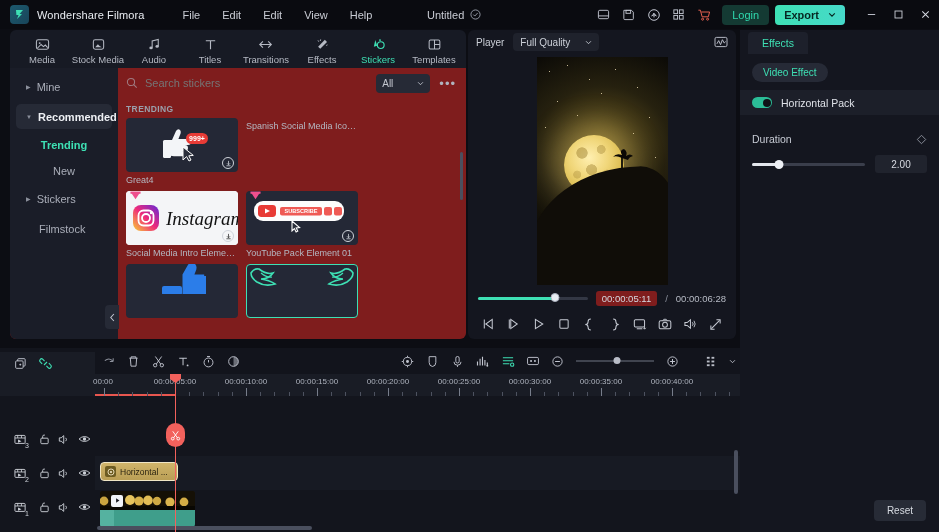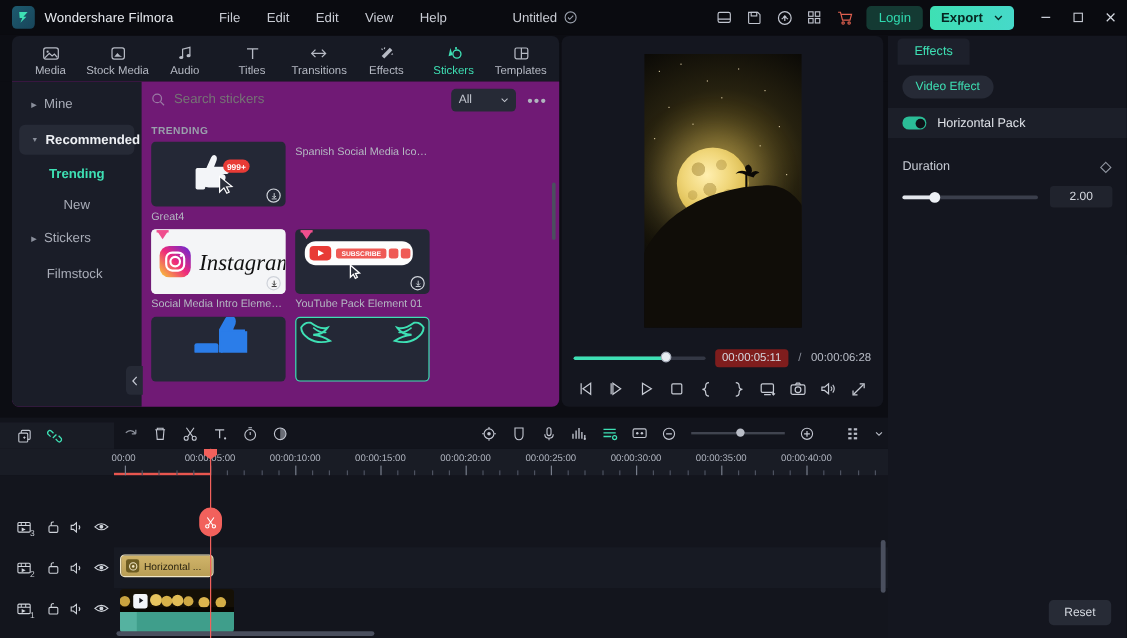--- a/index.html
+++ b/index.html
@@ -56,21 +56,21 @@
     display: flex; flex-direction: column; align-items: center; gap: 2px;
     width: 55px; cursor: default; padding-top: 3px;
   }
   .tab .lbl { font-size: 9.5px; color: #b6bac4; white-space: nowrap; }
   .tab.active .lbl { color: #3ee0b4; }
   .tab .ico { height: 16px; display: flex; align-items: center; }
 
   
   .library {
     position: absolute; left: 10px; top: 68px; width: 456px; height: 271px;
-    background: #701a75; border-radius: 0 0 6px 6px; display: flex; overflow: hidden;
+    background: #7f1d1d; border-radius: 0 0 6px 6px; display: flex; overflow: hidden;
   }
   .side-nav { width: 108px; background: #1a1d28; padding: 6px 6px 0 6px; position: relative; }
   .nav-item {
     height: 25px; border-radius: 5px; display: flex; align-items: center;
     padding-left: 10px; font-size: 11px; color: #a9adb8; margin-bottom: 5px; cursor: default;
   }
   .nav-item.sel { background: #262a36; color: #eef0f4; font-weight: bold; }
   .nav-item .caret { font-size: 6px; margin-right: 6px; color: #8a8f9b; }
   .nav-sub {
     height: 22px; display: flex; align-items: center; justify-content: center;
@@ -627,20 +627,36 @@
             </div>
           </div>
 
         </div>
         <div class="vscroll"></div>
       </div>
     </div>
   </div>
 
   <div class="player">
+    <div class="player-hd">
+      <span class="ttl">Player</span>
+      <div class="quality">
+        <span>Full Quality</span>
+        <svg width="7" height="7" viewBox="0 0 10 10">
+            <path d="M1.5 3.2 L5 6.7 L8.5 3.2" fill="none" stroke="#ccd0d8" stroke-width="1.2"></path>
+          </svg>
+      </div>
+      <div class="spacer"></div>
+      <div>
+        <svg width="14" height="12" viewBox="0 0 15 13">
+            <rect x="1" y="1.5" width="13" height="10" rx="1.6" fill="none" stroke="#c2c6d0" stroke-width="1"></rect>
+            <path d="M3 8.5 L5 5 L7 9.4 L9 4 L11 7.6 L12.6 6" fill="none" stroke="#c2c6d0" stroke-width="1"></path>
+          </svg>
+      </div>
+    </div>
 
     <div class="stage">
       <div class="video">
         <div class="stars">
           <span class="star" style="left:12px;top:14px"></span>
             <span class="star" style="left:30px;top:8px"></span>
           <span class="star" style="left:52px;top:22px"></span>
             <span class="star" style="left:78px;top:12px"></span>
           <span class="star" style="left:100px;top:30px"></span>
             <span class="star" style="left:20px;top:44px"></span>

